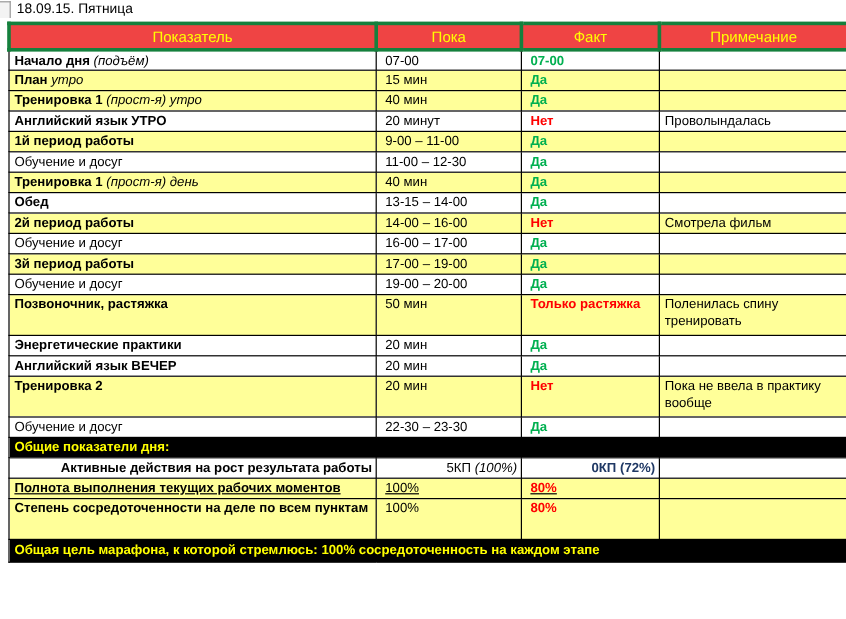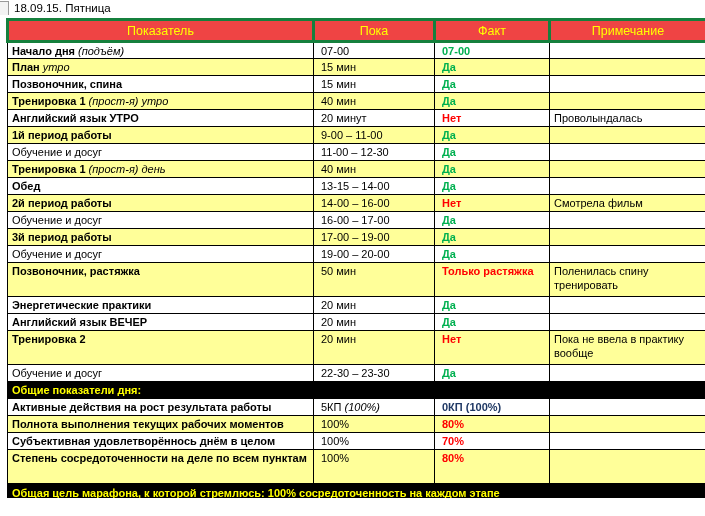--- a/index.html
+++ b/index.html
@@ -57,26 +57,20 @@
           <td class="c-name"><span class="b">Начало дня </span><span class="i">(подъём)</span></td>
           <td class="c-plan"><span>07-00</span></td>
           <td class="c-fact"><span class="fact-green">07-00</span></td>
           <td class="c-note"></td>
         </tr>
         <tr style="height: 17px;">
           <td class="c-name bg-y"><span class="b">План </span><span class="i">утро</span></td>
           <td class="c-plan bg-y"><span>15 мин</span></td>
           <td class="c-fact bg-y"><span class="fact-green">Да</span></td>
           <td class="c-note bg-y"></td>
-        </tr>
-        <tr style="height: 17px;">
-          <td class="c-name"><span class="b">Позвоночник, спина</span></td>
-          <td class="c-plan"><span>15 мин</span></td>
-          <td class="c-fact"><span class="fact-green">Да</span></td>
-          <td class="c-note"></td>
         </tr>
         <tr style="height: 17px;">
           <td class="c-name bg-y"><span class="b">Тренировка 1 </span><span class="i">(прост-я) утро</span></td>
           <td class="c-plan bg-y"><span>40 мин</span></td>
           <td class="c-fact bg-y"><span class="fact-green">Да</span></td>
           <td class="c-note bg-y"></td>
         </tr>
         <tr style="height: 17px;">
           <td class="c-name"><span class="b">Английский язык УТРО</span></td>
           <td class="c-plan"><span>20 минут</span></td>
@@ -157,37 +151,31 @@
         </tr>
         <tr style="height: 17px;">
           <td class="c-name"><span>Обучение и досуг</span></td>
           <td class="c-plan"><span>22-30 – 23-30</span></td>
           <td class="c-fact"><span class="fact-green">Да</span></td>
           <td class="c-note"></td>
         </tr>
         <tr class="section">
           <td colspan="4">Общие показатели дня:</td>
         </tr>
-        <tr style="height: 17px;">
+        <tr style="height: 17px; text-align: right;">
           <td class="c-name"><span class="b">Активные действия  на рост результата работы</span></td>
           <td class="c-plan"><span>5КП </span><span class="i">(100%)</span></td>
-          <td class="c-fact"><span class="fact-navy">0КП (100%)</span></td>
+          <td class="c-fact"><span class="fact-navy">0КП (72%)</span></td>
           <td class="c-note"></td>
         </tr>
-        <tr style="height: 17px;">
+        <tr style="height: 17px; text-decoration: underline;">
           <td class="c-name bg-y"><span class="b">Полнота выполнения  текущих рабочих моментов</span></td>
           <td class="c-plan bg-y"><span>100%</span></td>
           <td class="c-fact bg-y"><span class="fact-red">80%</span></td>
           <td class="c-note bg-y"></td>
-        </tr>
-        <tr style="height: 17px;">
-          <td class="c-name"><span class="b">Субъективная  удовлетворённось  днём в целом</span></td>
-          <td class="c-plan"><span>100%</span></td>
-          <td class="c-fact"><span class="fact-red">70%</span></td>
-          <td class="c-note"></td>
         </tr>
         <tr style="height: 34px;">
           <td class="c-name bg-y big"><span class="b">Степень сосредоточенности на деле по всем пунктам</span></td>
           <td class="c-plan bg-y"><span>100%</span></td>
           <td class="c-fact bg-y"><span class="fact-red">80%</span></td>
           <td class="c-note bg-y"></td>
         </tr>
         <tr class="footer">
           <td colspan="4">Общая цель марафона,  к которой стремлюсь:  100% сосредоточенность  на каждом  этапе</td>
         </tr>

